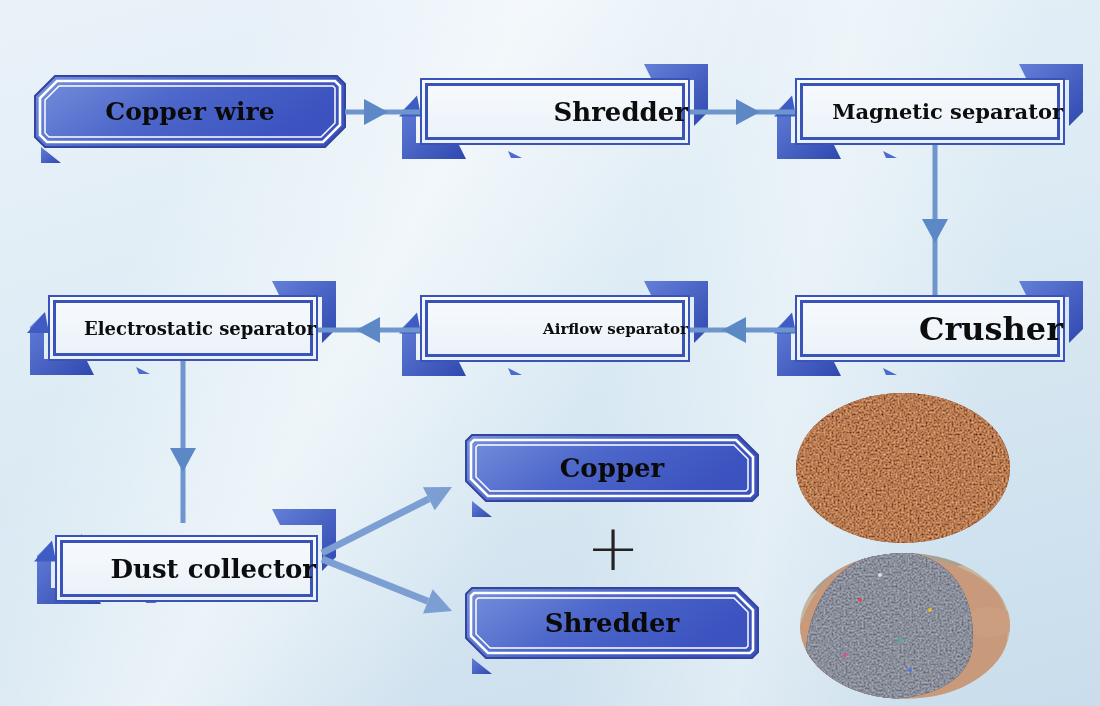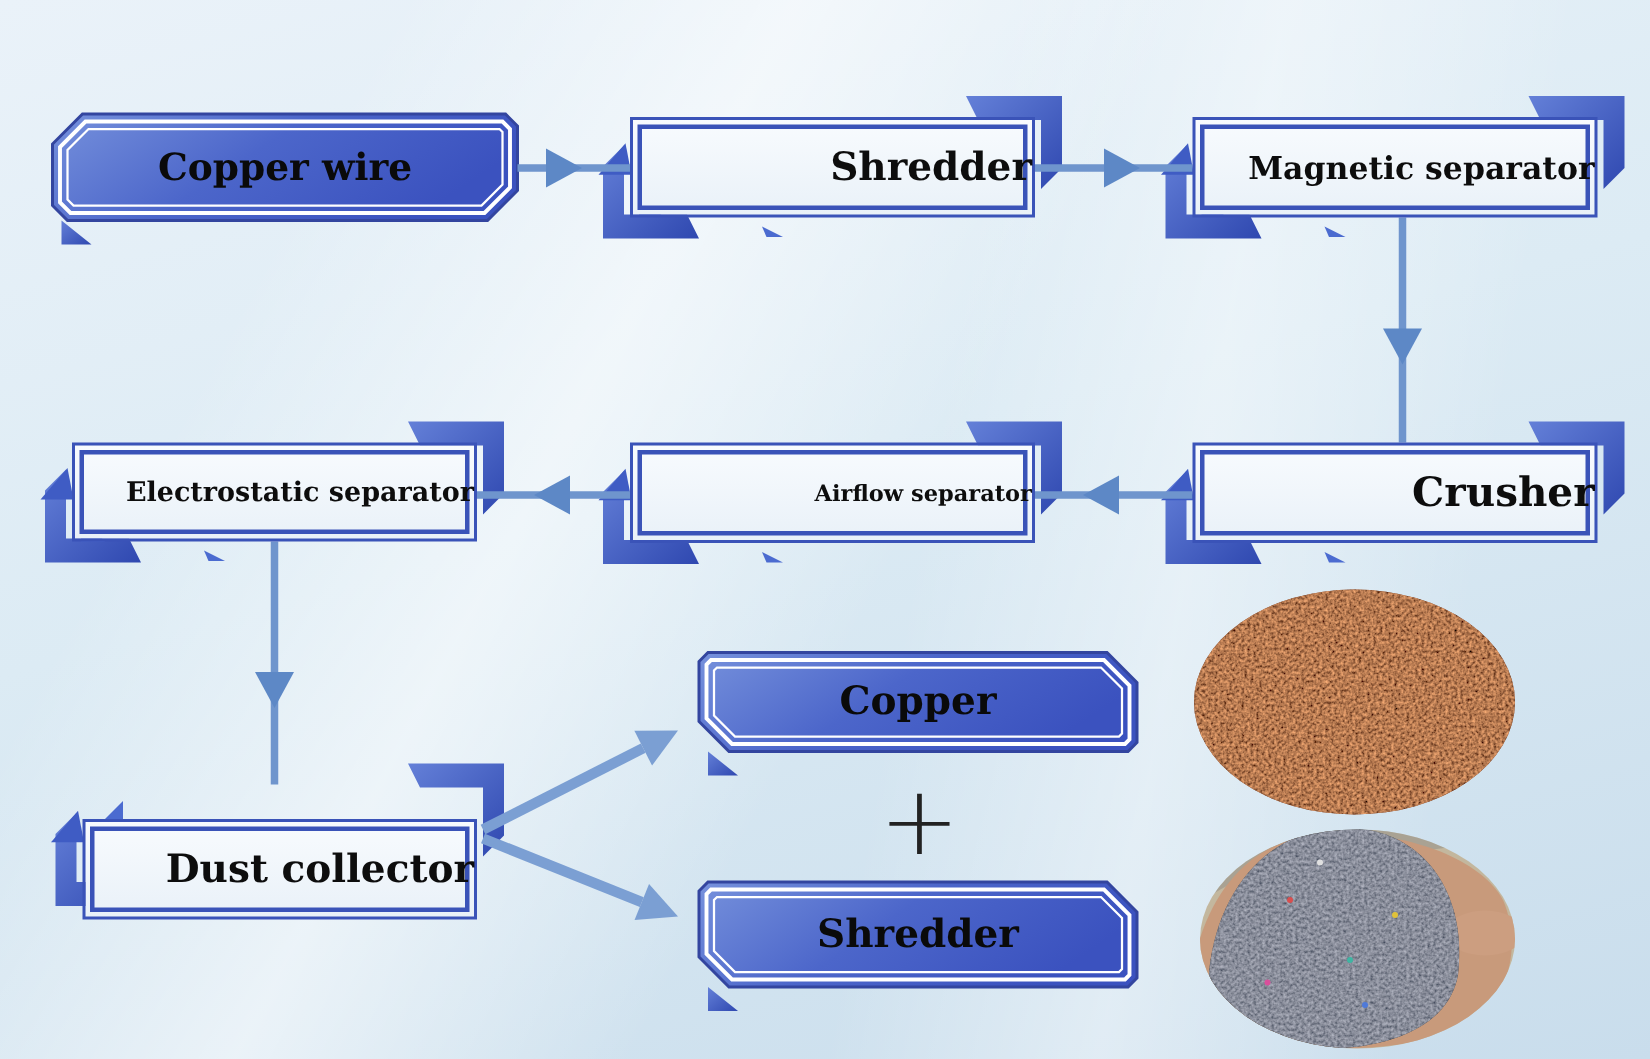--- a/index.html
+++ b/index.html
@@ -183,23 +183,23 @@
   <div class="node" style="left:795px;top:78px;width:270px;height:67px;">
     <div class="inner"></div>
     <span class="lbl" style="font-size:21px">Magnetic separator</span>
   </div>
   <div class="node" style="left:420px;top:295px;width:270px;height:67px;">
     <div class="inner"></div>
     <span class="lbl" style="font-size:15px">Airflow separator</span>
   </div>
   <div class="node" style="left:795px;top:295px;width:270px;height:67px;">
     <div class="inner"></div>
-    <span class="lbl" style="font-size:27px">Crusher</span>
-  </div>
-  <div class="node" style="left:55px;top:546px;width:263px;height:67px;">
+    <span class="lbl" style="font-size:32px">Crusher</span>
+  </div>
+  <div class="node" style="left:55px;top:535px;width:263px;height:67px;">
     <div class="inner"></div>
     <span class="lbl" style="font-size:26px">Dust collector</span>
   </div>
 
   <div class="bluelbl" style="left:35px;top:76px;width:310px;height:71px;font-size:25px;">
     <span>Copper wire</span>
   </div>
   <div class="bluelbl" style="left:466px;top:435px;width:292px;height:66px;font-size:26px;">
     <span>Copper</span>
   </div>

